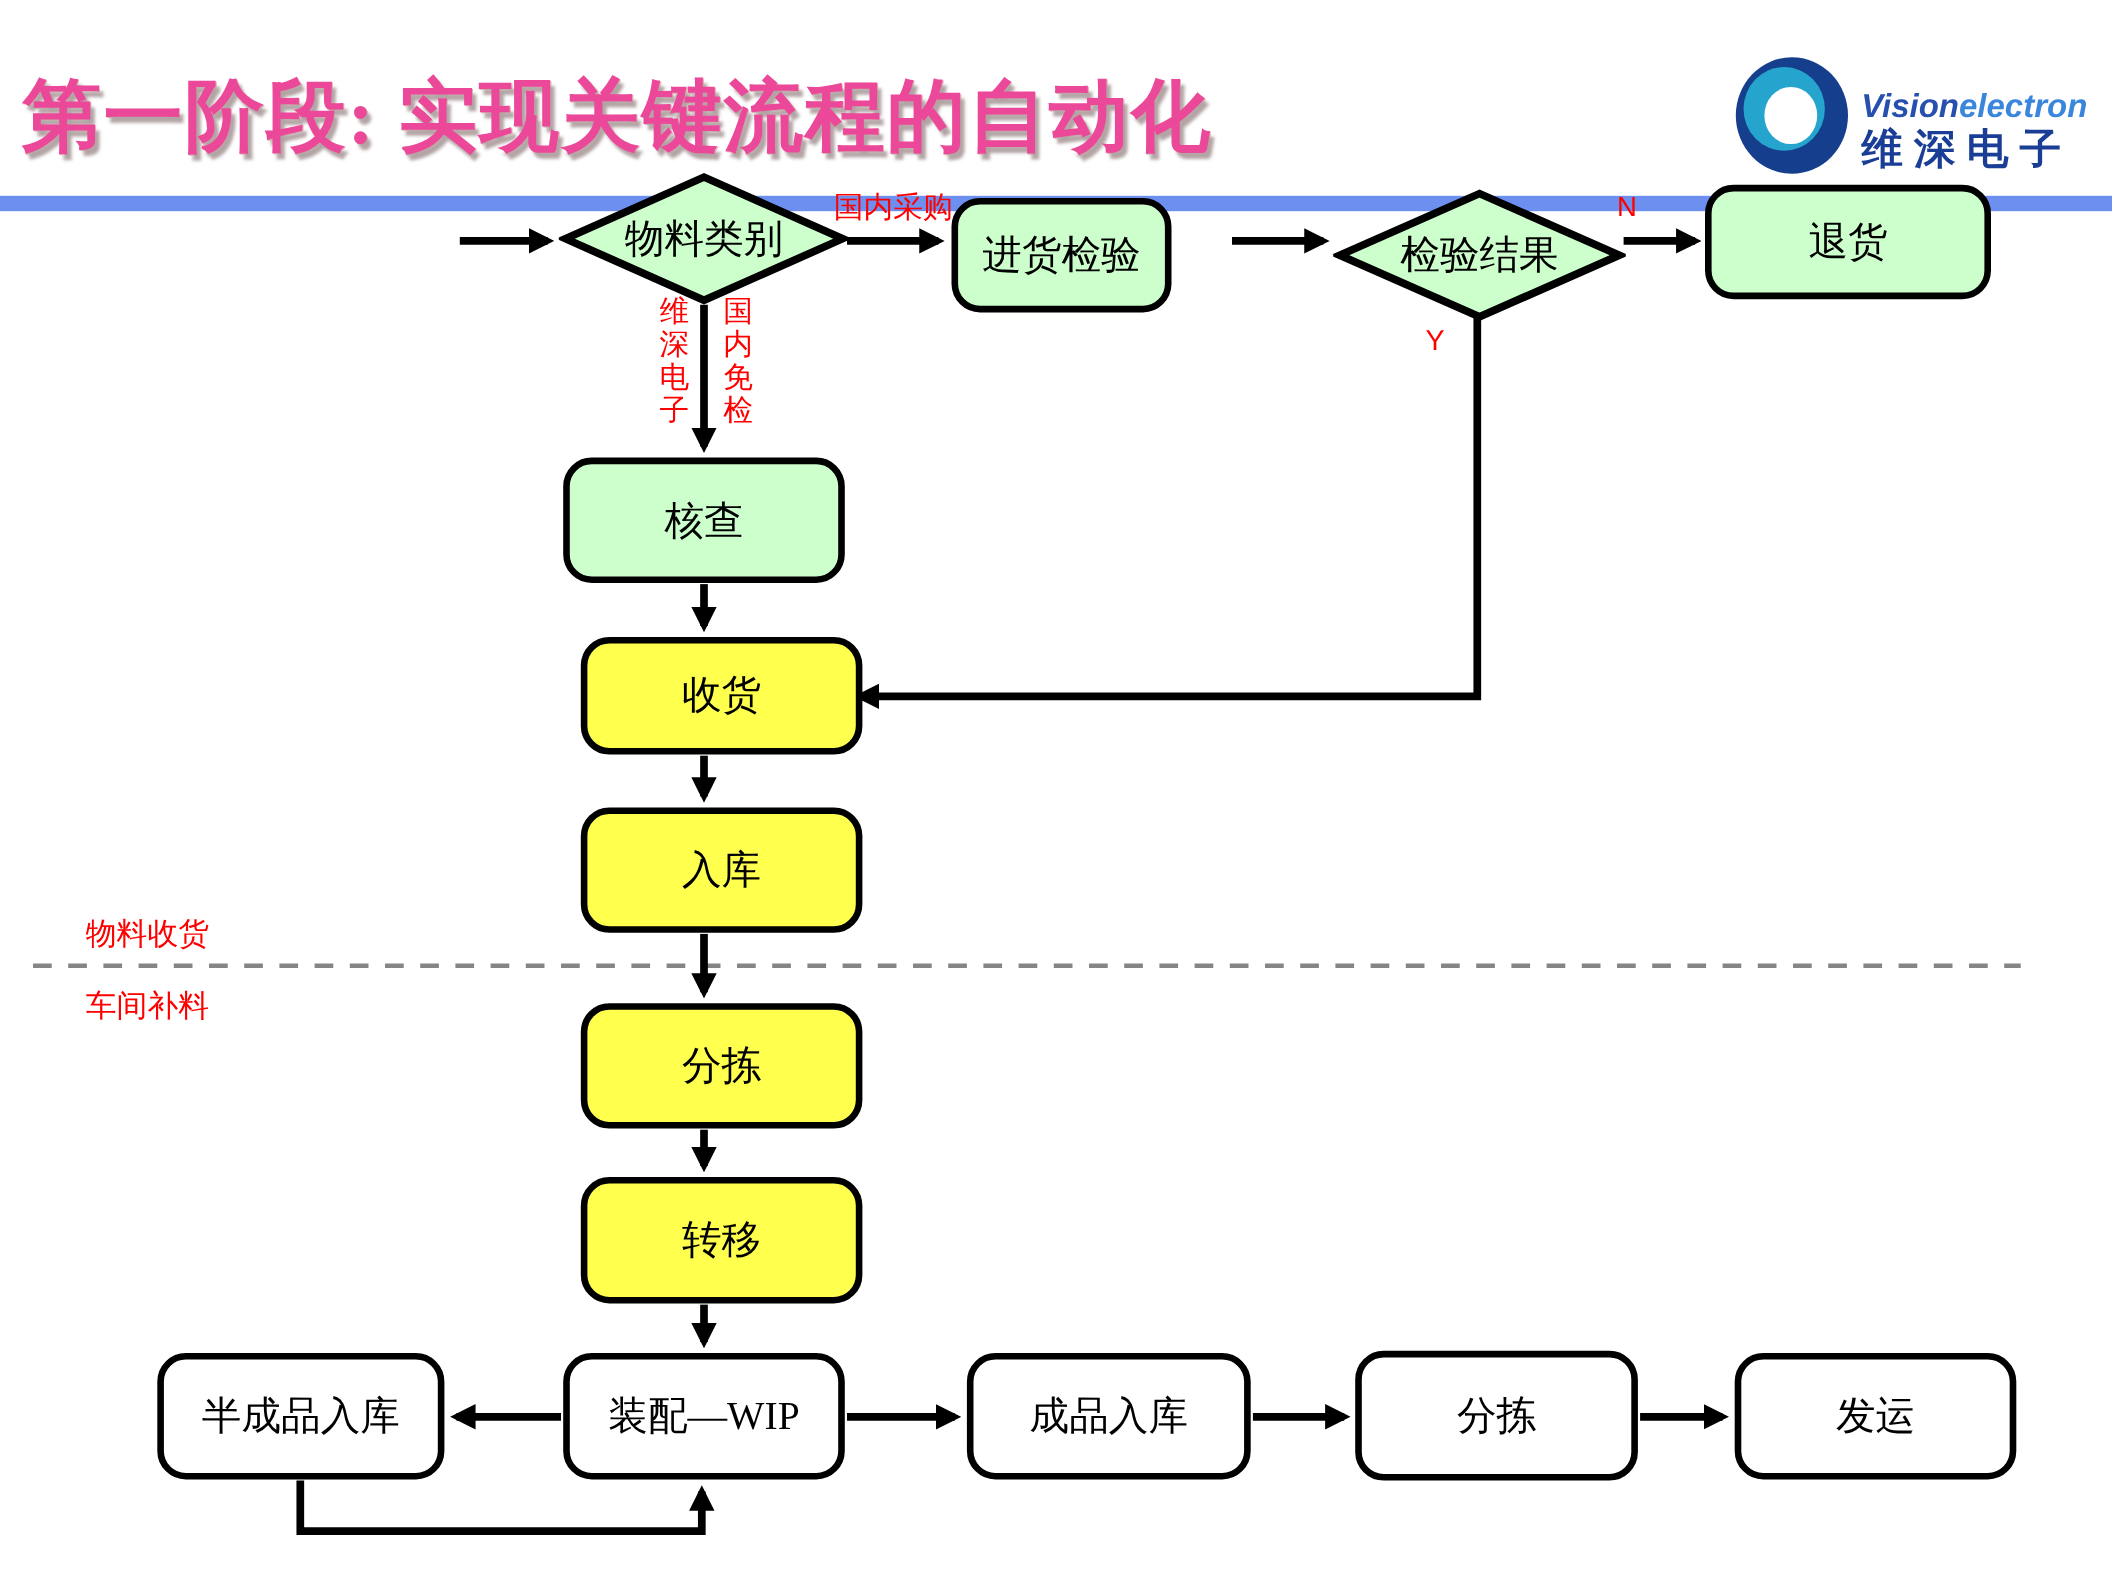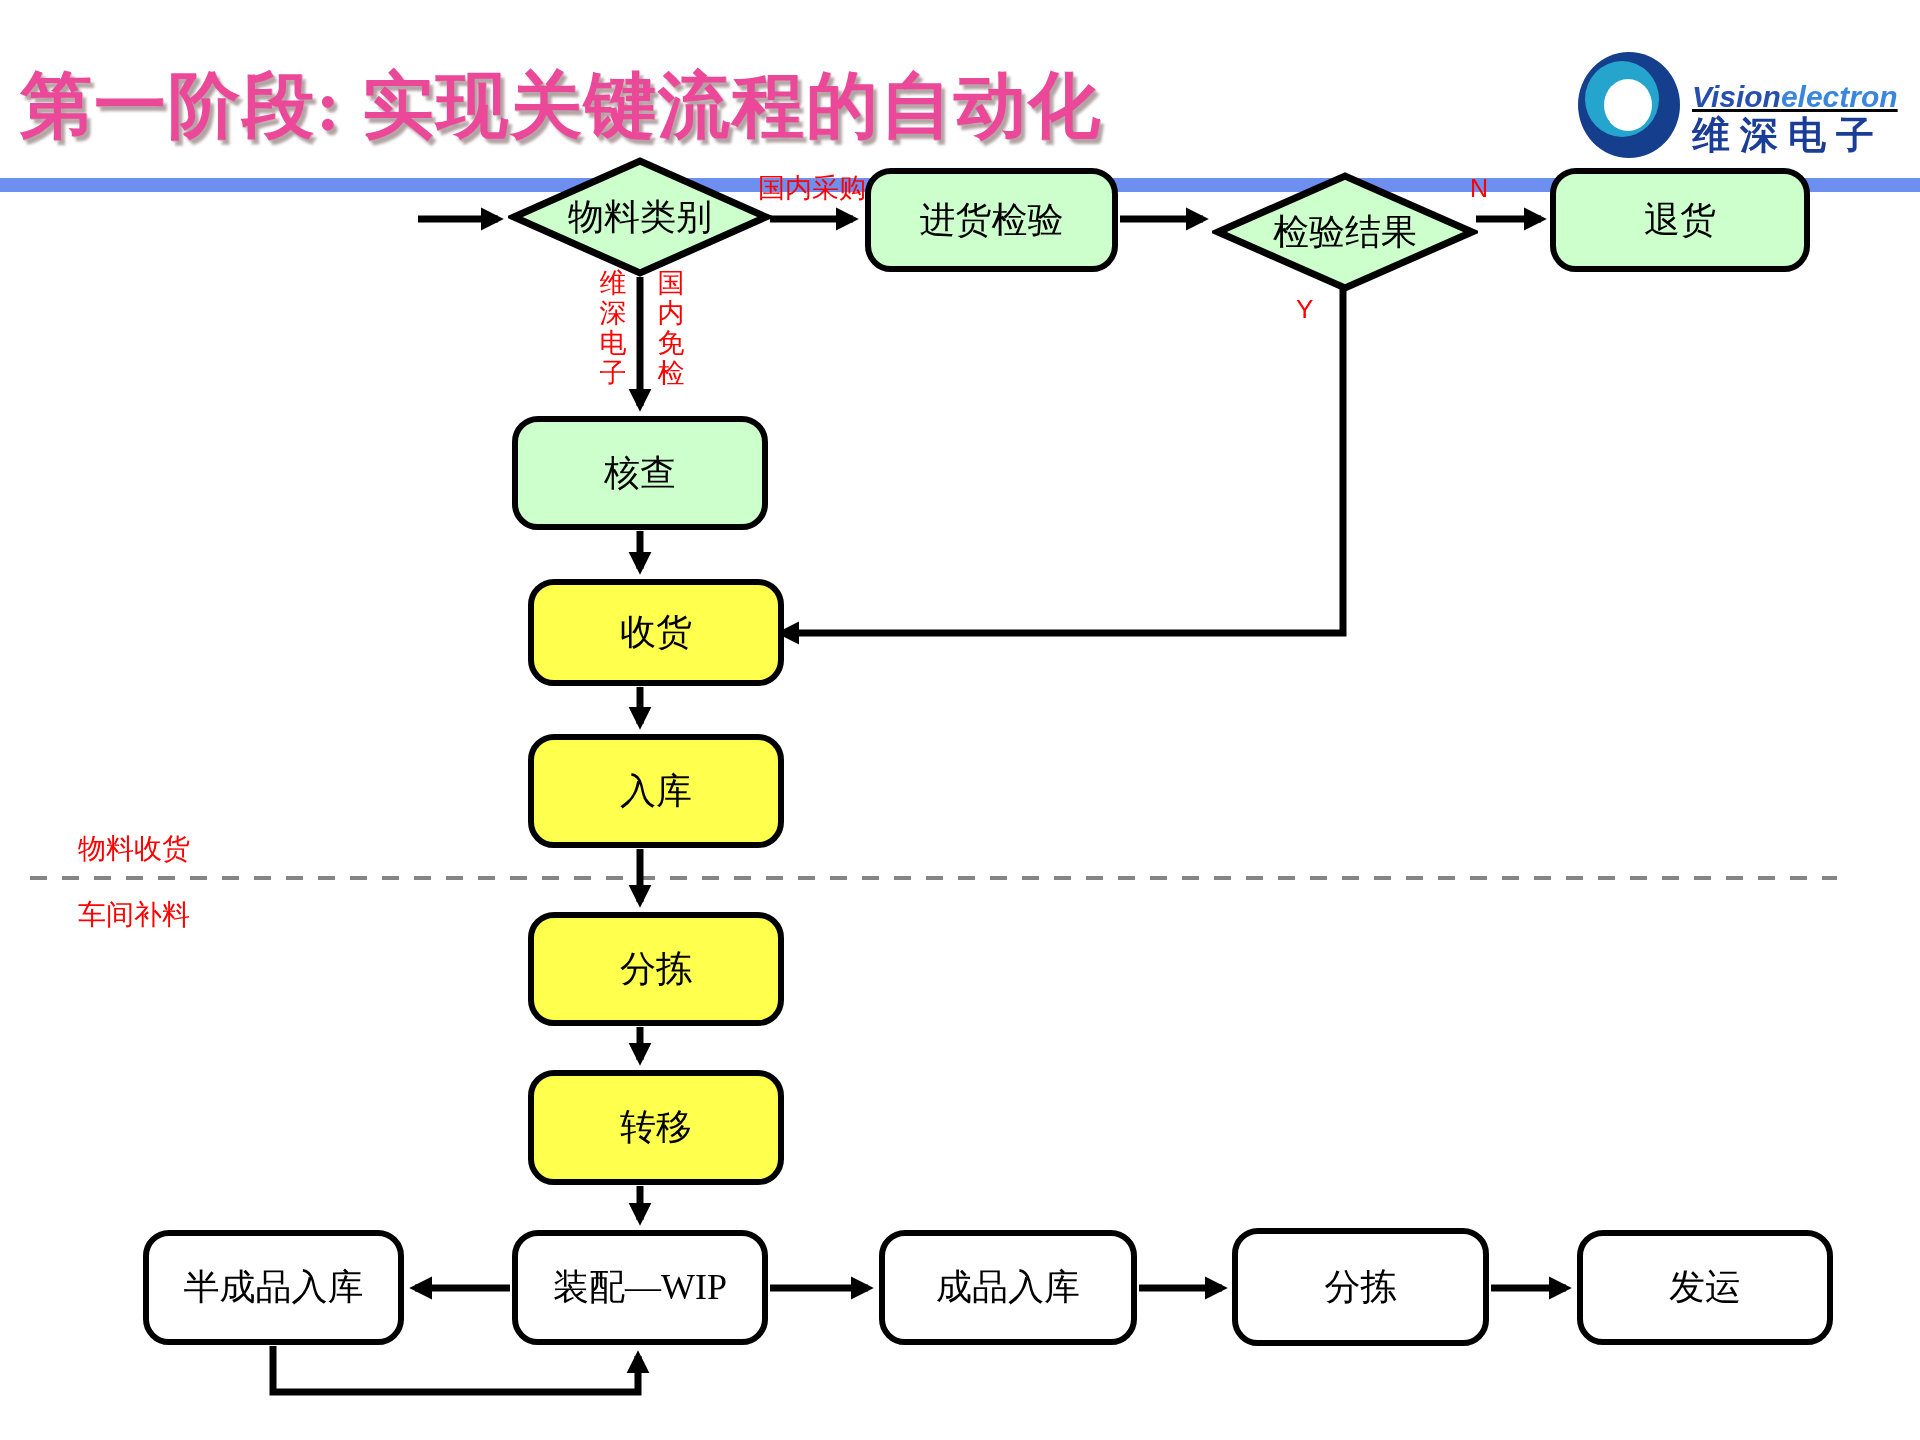--- a/index.html
+++ b/index.html
@@ -12,21 +12,21 @@
   .title{
     position:absolute;left:20px;top:58px;z-index:5;
     font-size:72px;font-weight:bold;letter-spacing:2px;color:#ec4899;white-space:nowrap;
     text-shadow:4px 5px 3px #b3a4a4, 1px 1px 0 #e8b9b9;
   }
   .logo{position:absolute;left:1570px;top:46px;z-index:6;width:350px;height:120px;}
   .logo-mark{position:absolute;left:8px;top:6px;width:102px;height:106px;border-radius:50%;background:#153e8c;}
   .logo-mark .teal{position:absolute;left:7px;top:9px;width:74px;height:76px;border-radius:50%;background:#25a5ce;}
   .logo-mark .hole{position:absolute;left:26px;top:27px;width:48px;height:52px;border-radius:50%;background:#ffffff;}
   .logo-en{position:absolute;left:122px;top:34px;font-family:"Liberation Sans",sans-serif;
-    font-style:italic;font-weight:bold;font-size:30px;white-space:nowrap;text-decoration:underline;}
+    font-style:italic;font-weight:bold;font-size:30px;white-space:nowrap;}
   .logo-en .p1{color:#264fae;}
   .logo-en .p2{color:#3a86dc;}
   .logo-cn{position:absolute;left:122px;top:64px;font-weight:bold;font-size:38px;color:#1a3d96;
     letter-spacing:10px;white-space:nowrap;}
   
   .box{
     position:absolute;box-sizing:border-box;z-index:3;
     border:6px solid #000;border-radius:26px;background:#fff;
     display:flex;align-items:center;justify-content:center;
     font-size:36px;color:#000;white-space:nowrap;
@@ -100,21 +100,21 @@
   </svg>
 
 
   <div class="diamond" style="left:508px;top:155px;width:264px;height:124px">
     <svg width="264" height="124" viewBox="0 0 264 124">
       <polygon points="6,62 132,6 258,62 132,118" fill="#ccffcc" stroke="#000" stroke-width="7"></polygon>
     </svg>
     <span class="dlabel">物料类别</span>
   </div>
 
-  <div class="box green" style="left:865px;top:168px;width:253px;height:104px">
+  <div class="box green" style="left:865px;top:180px;width:200px;height:104px">
     <span>进货检验</span>
   </div>
 
   <div class="diamond" style="left:1212px;top:170px;width:266px;height:124px">
     <svg width="266" height="124" viewBox="0 0 266 124">
       <polygon points="6,62 133,6 260,62 133,118" fill="#ccffcc" stroke="#000" stroke-width="7"></polygon>
     </svg>
     <span class="dlabel">检验结果</span>
   </div>
 

